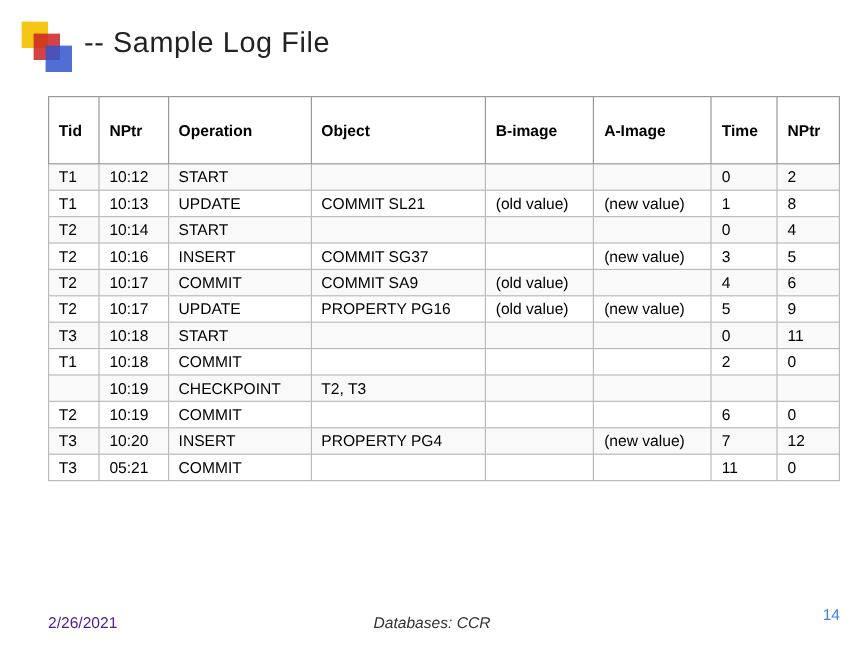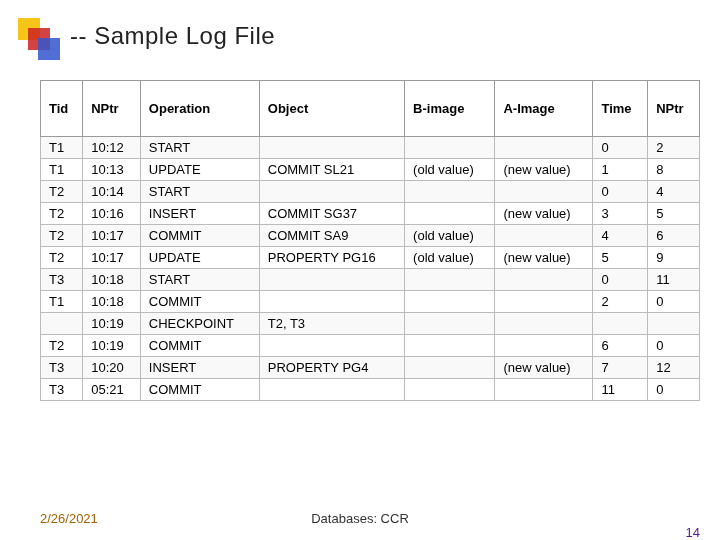--- a/index.html
+++ b/index.html
@@ -85,39 +85,40 @@
     }
     tbody tr:nth-child(even) td {
       background: #fff;
     }
 
     .footer-left {
       position: absolute;
       bottom: 14px;
       left: 40px;
       font-size: 13px;
-      color: #a16207;
+      color: #4c1d95;
       margin-top: 41px;
     }
 
     .footer-center {
       position: absolute;
       bottom: 14px;
       left: 50%;
       transform: translateX(-50%);
       font-size: 13px;
       color: #333;
+      font-style: italic;
     }
 
     .footer-right {
       position: absolute;
-      bottom: 0;
+      bottom: 20px;
       right: 20px;
       font-size: 13px;
-      color: #4c1d95;
+      color: #3b82f6;
       margin-top: 35px;
     }
   </style>
 </head>
 <body>
 
 <div class="deco-container">
   <div class="deco-yellow"></div>
   <div class="deco-red"></div>
   <div class="deco-blue"></div>

